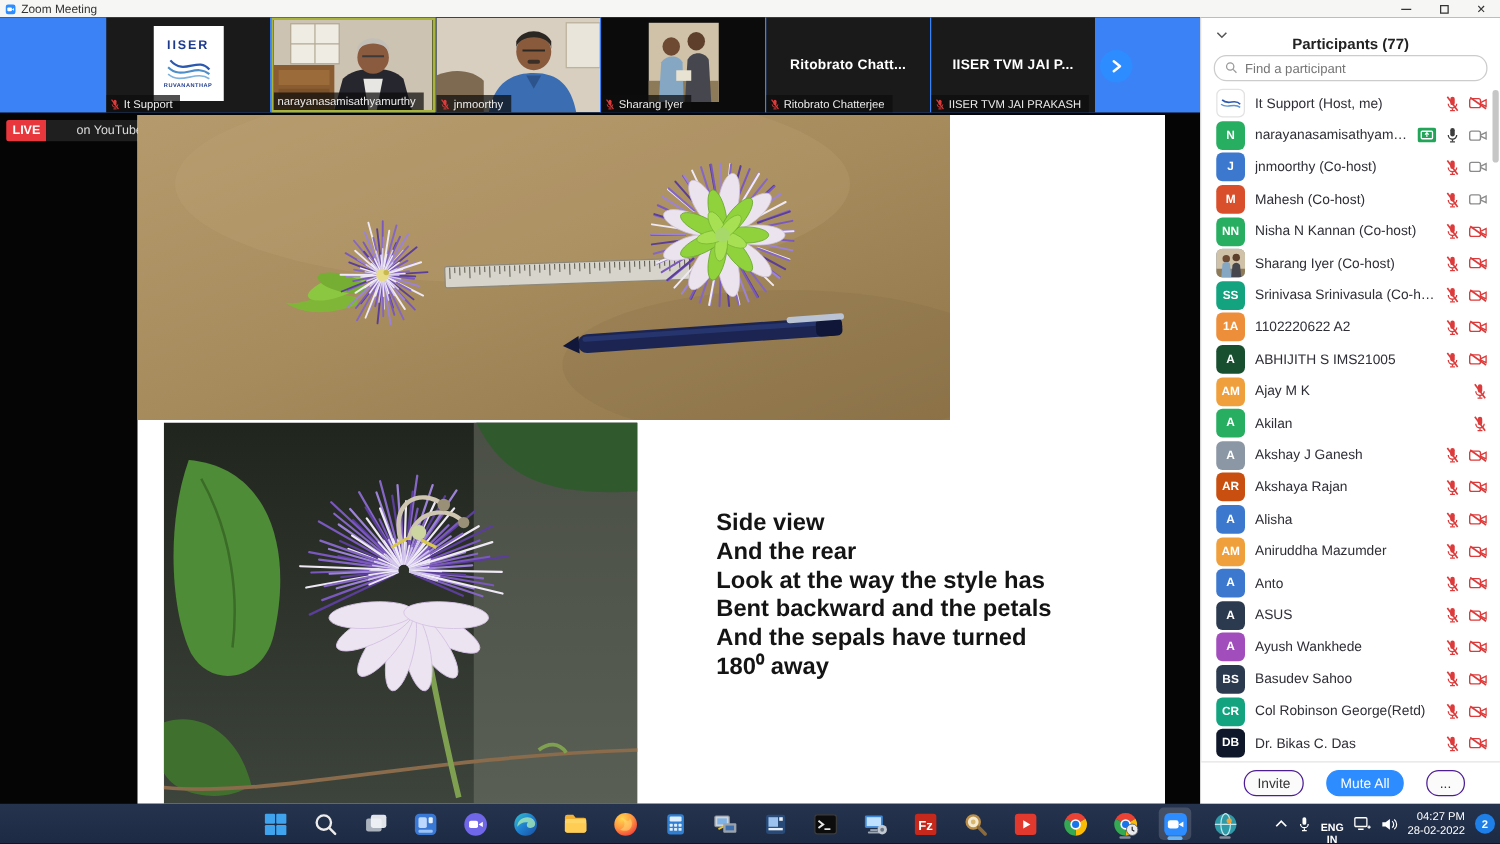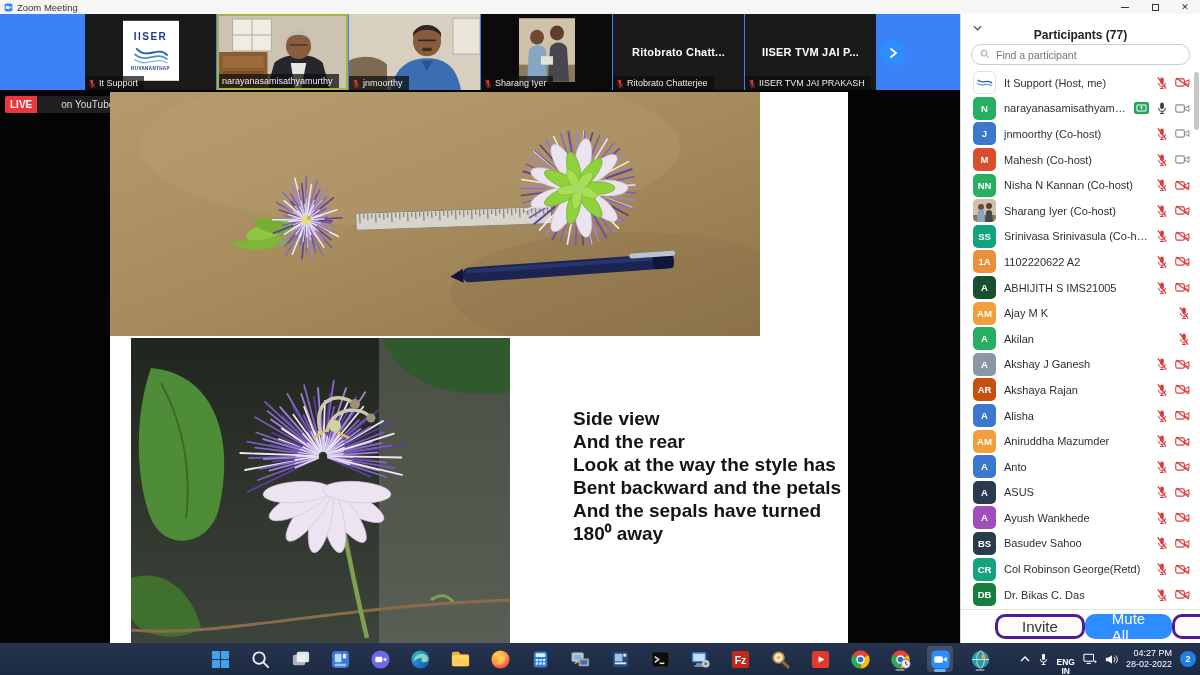--- a/index.html
+++ b/index.html
@@ -27,42 +27,42 @@
   .iiser-box{position:absolute;left:50%;top:50%;transform:translate(-50%,-52%);width:56px;height:60px;background:#fff;display:flex;flex-direction:column;align-items:center;justify-content:center;gap:1px;}
   .iiser-word{color:#1d3a8f;font-weight:bold;font-size:10px;letter-spacing:1.5px;}
   .iiser-sub{color:#1d3a8f;font-weight:bold;font-size:4.5px;letter-spacing:.4px;white-space:nowrap;}
   #next-page{position:absolute;left:880px;top:26px;width:26px;height:26px;border-radius:50%;background:#2d8cff;display:flex;align-items:center;justify-content:center;cursor:pointer;}
 
   #live{position:absolute;left:5px;top:82px;display:flex;height:17px;font-size:10px;}
   #live-red{background:#e8373d;color:#fff;font-weight:bold;display:flex;align-items:center;padding:0 5px;border-radius:2px 0 0 2px;}
   #live-yt{background:#1f1f1f;color:#ddd;display:flex;align-items:center;gap:4px;padding:0 24px;border-radius:0 2px 2px 0;}
   .caret{font-size:7px;color:#bbb;}
 
-  #slide{position:absolute;left:110px;top:78px;width:738px;height:551px;background:#fff;}
+  #slide{position:absolute;left:110px;top:78px;width:822px;height:551px;background:#fff;}
   #photo-top{position:absolute;left:0;top:0;width:650px;height:244px;}
   #photo-bottom{position:absolute;left:21px;top:246px;width:379px;height:305px;}
   #slide-text{position:absolute;left:463px;top:315px;width:272px;color:#141414;font-size:19px;line-height:23px;font-weight:600;}
 
   
   #panel{position:absolute;top:14px;right:0;width:240px;height:629px;background:#fff;border-left:1px solid #d8d8d8;box-sizing:border-box;}
   .p-header{position:relative;height:28px;display:flex;align-items:flex-end;justify-content:center;}
   .p-header .chev{position:absolute;left:12px;top:11px;display:flex;}
   .p-title{font-size:12px;font-weight:bold;color:#222;}
   .p-search{margin:2px 10px 6px;position:relative;}
   .p-search input{width:100%;box-sizing:border-box;height:21px;border:1px solid #ccc;border-radius:10px;padding:0 8px 0 24px;font-size:10.5px;color:#333;outline:none;background:#fff;}
   .p-search .mag{position:absolute;left:9px;top:5px;display:flex;}
   #plist{position:absolute;top:56px;left:0;right:0;bottom:36px;overflow:hidden;}
   .prow{display:flex;align-items:center;height:25.6px;padding:0 10px 0 12px;gap:8px;}
   .pav{width:23px;height:23px;border-radius:5px;flex:0 0 auto;display:flex;align-items:center;justify-content:center;color:#fff;font-size:9.5px;font-weight:bold;overflow:hidden;background:#999;}
   .pav.av-logo{background:#fff;border:1px solid #e2e2e2;box-sizing:border-box;}
   .pname{flex:1;font-size:11px;color:#2e2e36;white-space:nowrap;overflow:hidden;text-overflow:ellipsis;}
   .picons{display:flex;align-items:center;gap:7px;flex:0 0 auto;}
   #pscroll{position:absolute;right:1px;top:58px;width:5px;height:58px;border-radius:3px;background:#c6c6c6;}
   .p-footer{position:absolute;left:0;right:0;bottom:0;height:34px;border-top:1px solid #e4e4e4;display:flex;align-items:center;justify-content:space-between;padding:0 28px 0 34px;background:#fff;box-sizing:border-box;}
-  .pf-btn{height:19px;padding:0 24px;border:3px solid #4c1d95;border-radius:10px;background:#fbfbfb;font-size:15px;color:#333;display:flex;align-items:center;cursor:pointer;}
+  .pf-btn{height:19px;padding:0 10px;border:1px solid #4c1d95;border-radius:10px;background:#fbfbfb;font-size:11px;color:#333;display:flex;align-items:center;cursor:pointer;}
   .pf-btn.primary{background:#2d8cff;border-color:#2d8cff;color:#fff;}
 
   
   #taskbar{position:absolute;left:0;top:643px;width:1200px;height:32px;background:linear-gradient(180deg,#26334e,#1d2a44);}
   #tb-icons{position:absolute;left:50%;top:0;transform:translateX(-50%);height:32px;display:flex;align-items:center;gap:14px;}
   .tbi{width:26px;height:26px;border-radius:4px;display:flex;align-items:center;justify-content:center;position:relative;cursor:pointer;}
   .tbi svg{width:21px;height:21px;}
   .tbi.active{background:rgba(255,255,255,.15);}
   .tbi.active::after{content:"";position:absolute;bottom:0;left:50%;transform:translateX(-50%);width:12px;height:3px;border-radius:2px;background:#69b4f4;}
   .tbi.open::after{content:"";position:absolute;bottom:1px;left:50%;transform:translateX(-50%);width:9px;height:2px;border-radius:1px;background:rgba(255,255,255,.45);}
@@ -1093,21 +1093,21 @@
               <line x1="2.5" y1="1.5" x2="13.5" y2="16.5" stroke="#dd3b3b" stroke-width="1.8"></line>
             </svg>
             <svg width="15" height="11" viewBox="0 0 20 14">
               <rect x="1" y="2.2" width="11.5" height="9.6" rx="2" fill="none" stroke="#dd3b3b" stroke-width="1.5"></rect>
               <path d="M12.5 6.5 L18.5 3.5 v7 l-6 -3" fill="none" stroke="#dd3b3b" stroke-width="1.4"></path>
               <line x1="1.5" y1="1" x2="18.5" y2="13" stroke="#dd3b3b" stroke-width="1.7"></line>
             </svg>
           </span>
         </div>
         <div class="prow">
-          <div class="pav" style="background: #15803d;">DB</div>
+          <div class="pav" style="background: #0f172a;">DB</div>
           <span class="pname">Dr. Bikas C. Das</span>
           <span class="picons">
             <svg width="12" height="14" viewBox="0 0 16 18">
               <rect x="5.6" y="1.5" width="4.8" height="9" rx="2.4" fill="#dd3b3b"></rect>
               <path d="M3.5 9a4.5 4.5 0 0 0 9 0" fill="none" stroke="#dd3b3b" stroke-width="1.4"></path>
               <line x1="8" y1="14" x2="8" y2="16" stroke="#dd3b3b" stroke-width="1.4"></line>
               <line x1="5.4" y1="16.3" x2="10.6" y2="16.3" stroke="#dd3b3b" stroke-width="1.4"></line>
               <line x1="2.5" y1="1.5" x2="13.5" y2="16.5" stroke="#dd3b3b" stroke-width="1.8"></line>
             </svg>
             <svg width="15" height="11" viewBox="0 0 20 14">

